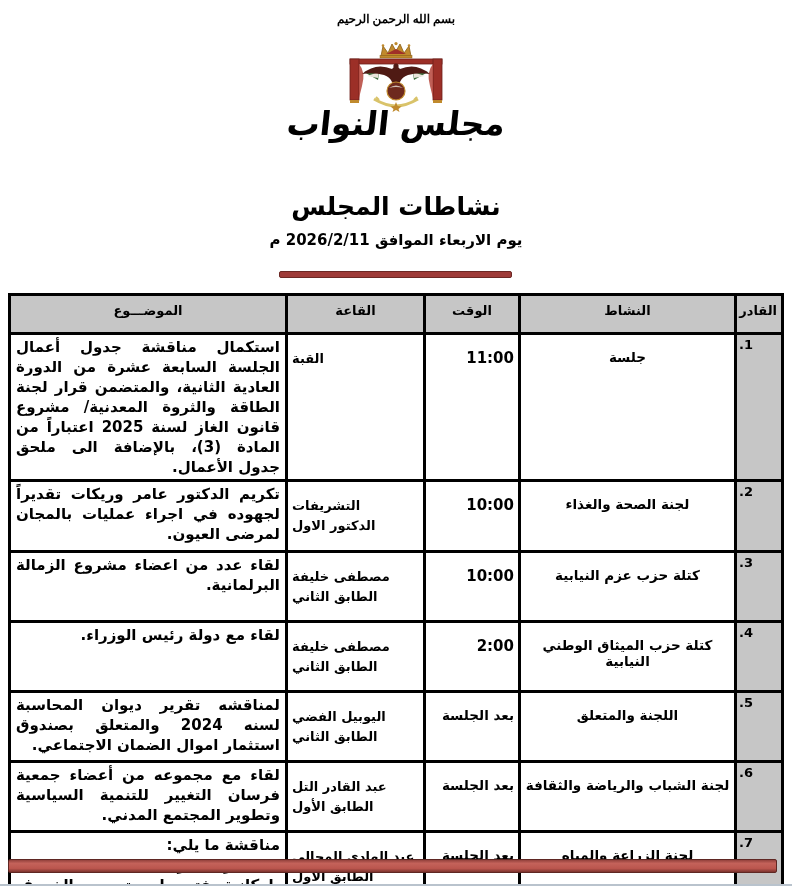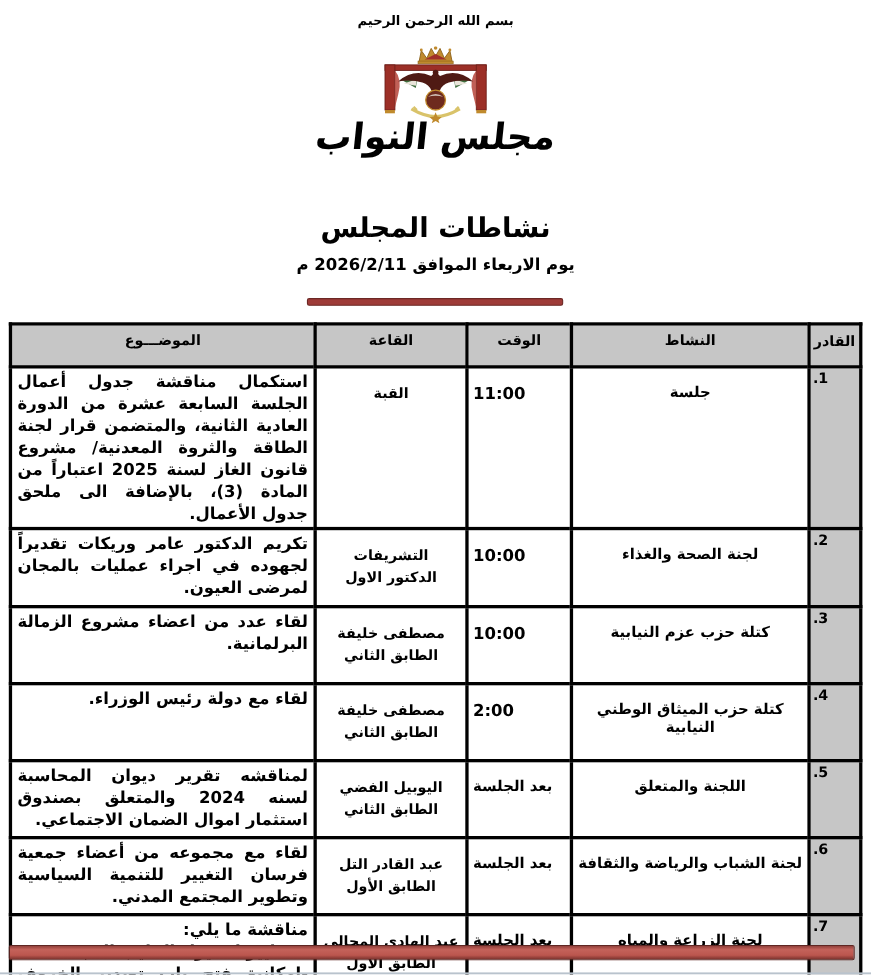--- a/index.html
+++ b/index.html
@@ -9,20 +9,21 @@
     background:#ffffff;
     font-family:"DejaVu Sans", sans-serif;
     position:relative;
     overflow:hidden;
     color:#000;
   }
   .bismillah {
     position:absolute; top:12px; left:0; width:100%;
     text-align:center; font-size:12px; font-weight:bold;
     direction:rtl;
+    font-family:Liberation Serif, serif;
   }
   .emblem {
     position:absolute; top:42px; left:326px; width:140px; height:70px;
   }
   .calligraphy {
     position:absolute; top:104px; left:0; width:100%;
     text-align:center; font-size:33px; font-weight:bold;
     direction:rtl; transform:skewX(-6deg);
     letter-spacing:-1px;
   }
@@ -54,23 +55,23 @@
   .schedule th {
     background:#c6c6c6;
     font-size:13px; text-align:center; padding-top:7px;
   }
   td.num {
     background:#c6c6c6;
     direction:ltr; text-align:left;
     font-size:13px; padding:2px 2px;
   }
   td.act  { text-align:center; font-size:13.5px; }
-  td.time { text-align:left; font-size:15px;margin-top:27px; }
+  td.time { text-align:right; font-size:15px;margin-top:27px; }
   td.time.ar { font-size:13.5px; }
-  td.hall { text-align:center; font-size:13px; line-height:1.5; white-space:pre-line; }
+  td.hall { text-align:left; font-size:13px; line-height:1.5; white-space:pre-line; }
   td.subj {
     text-align:justify; font-size:15px; line-height:20px;
     white-space:pre-line; padding:2px 5px;
   }
   tr.r1 { height:123px; }
   tr.r2 { height:71px; }
   tr.r3 { height:50px; }
   tr.r4 { height:48px; }
   tr.r5 { height:68px; }
   tr.r6 { height:64px; }

